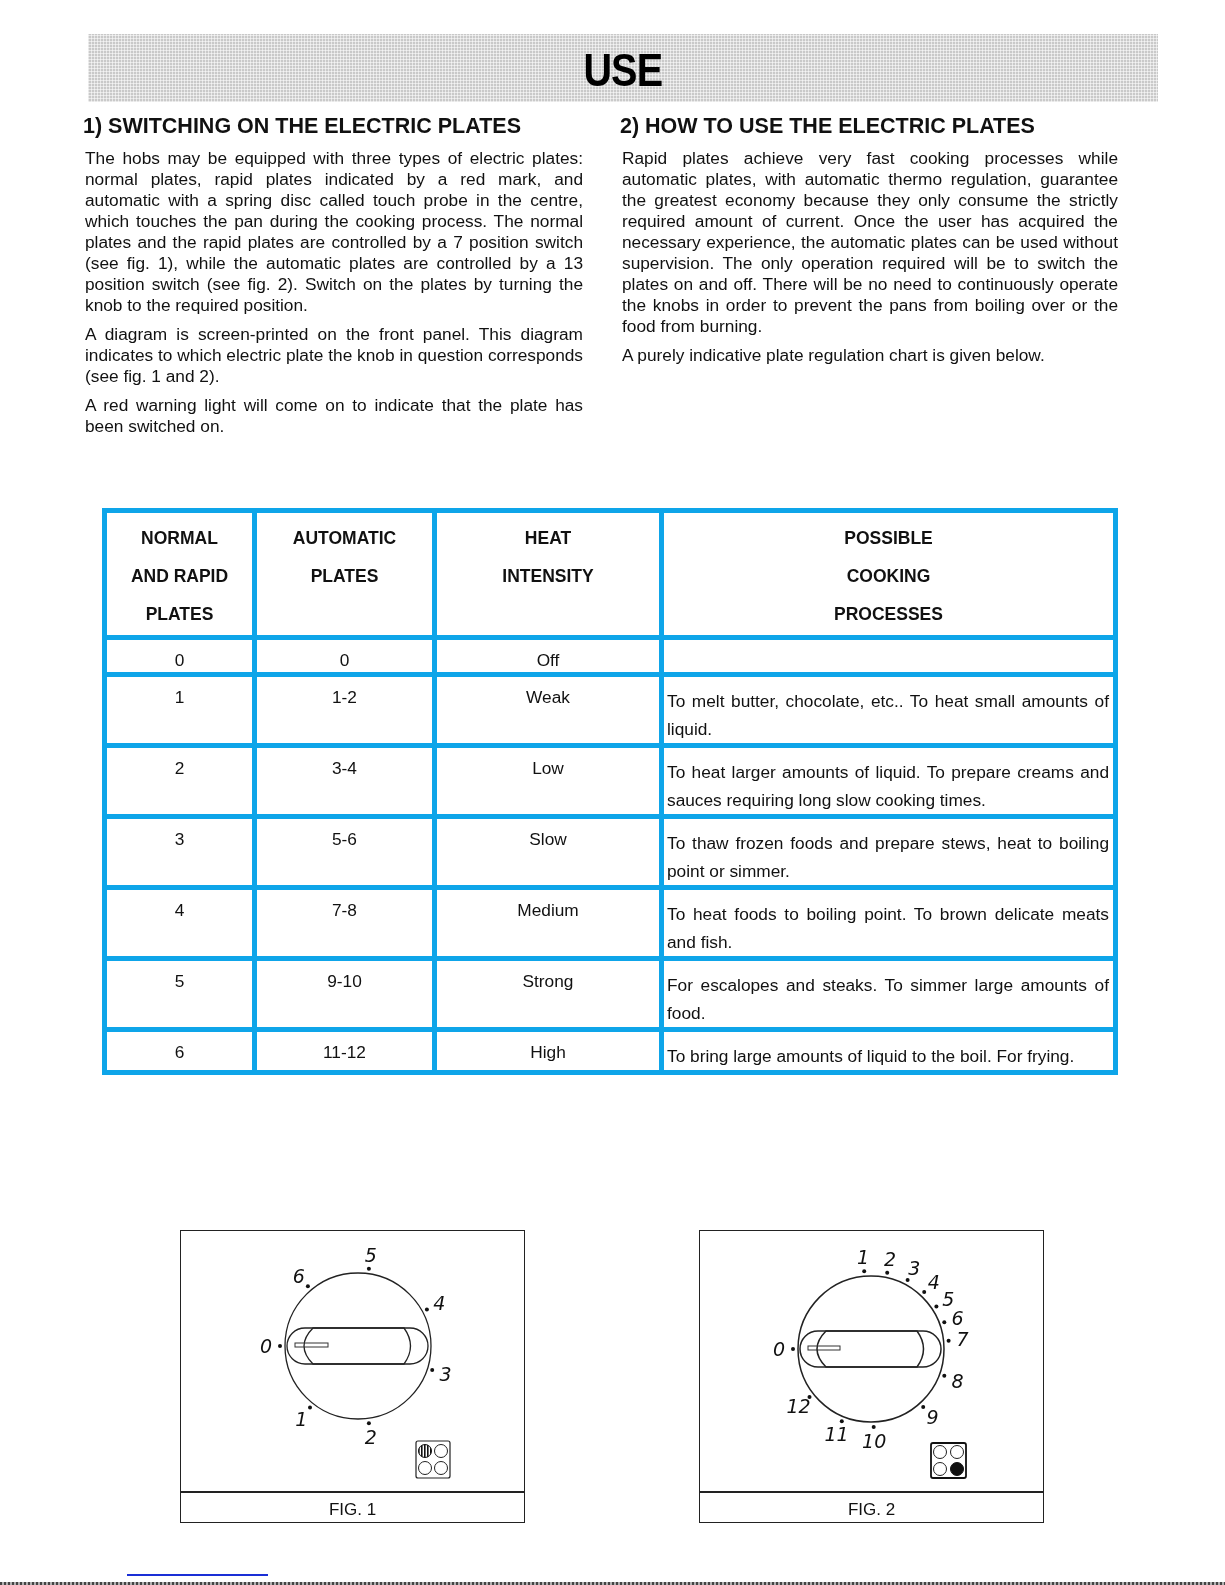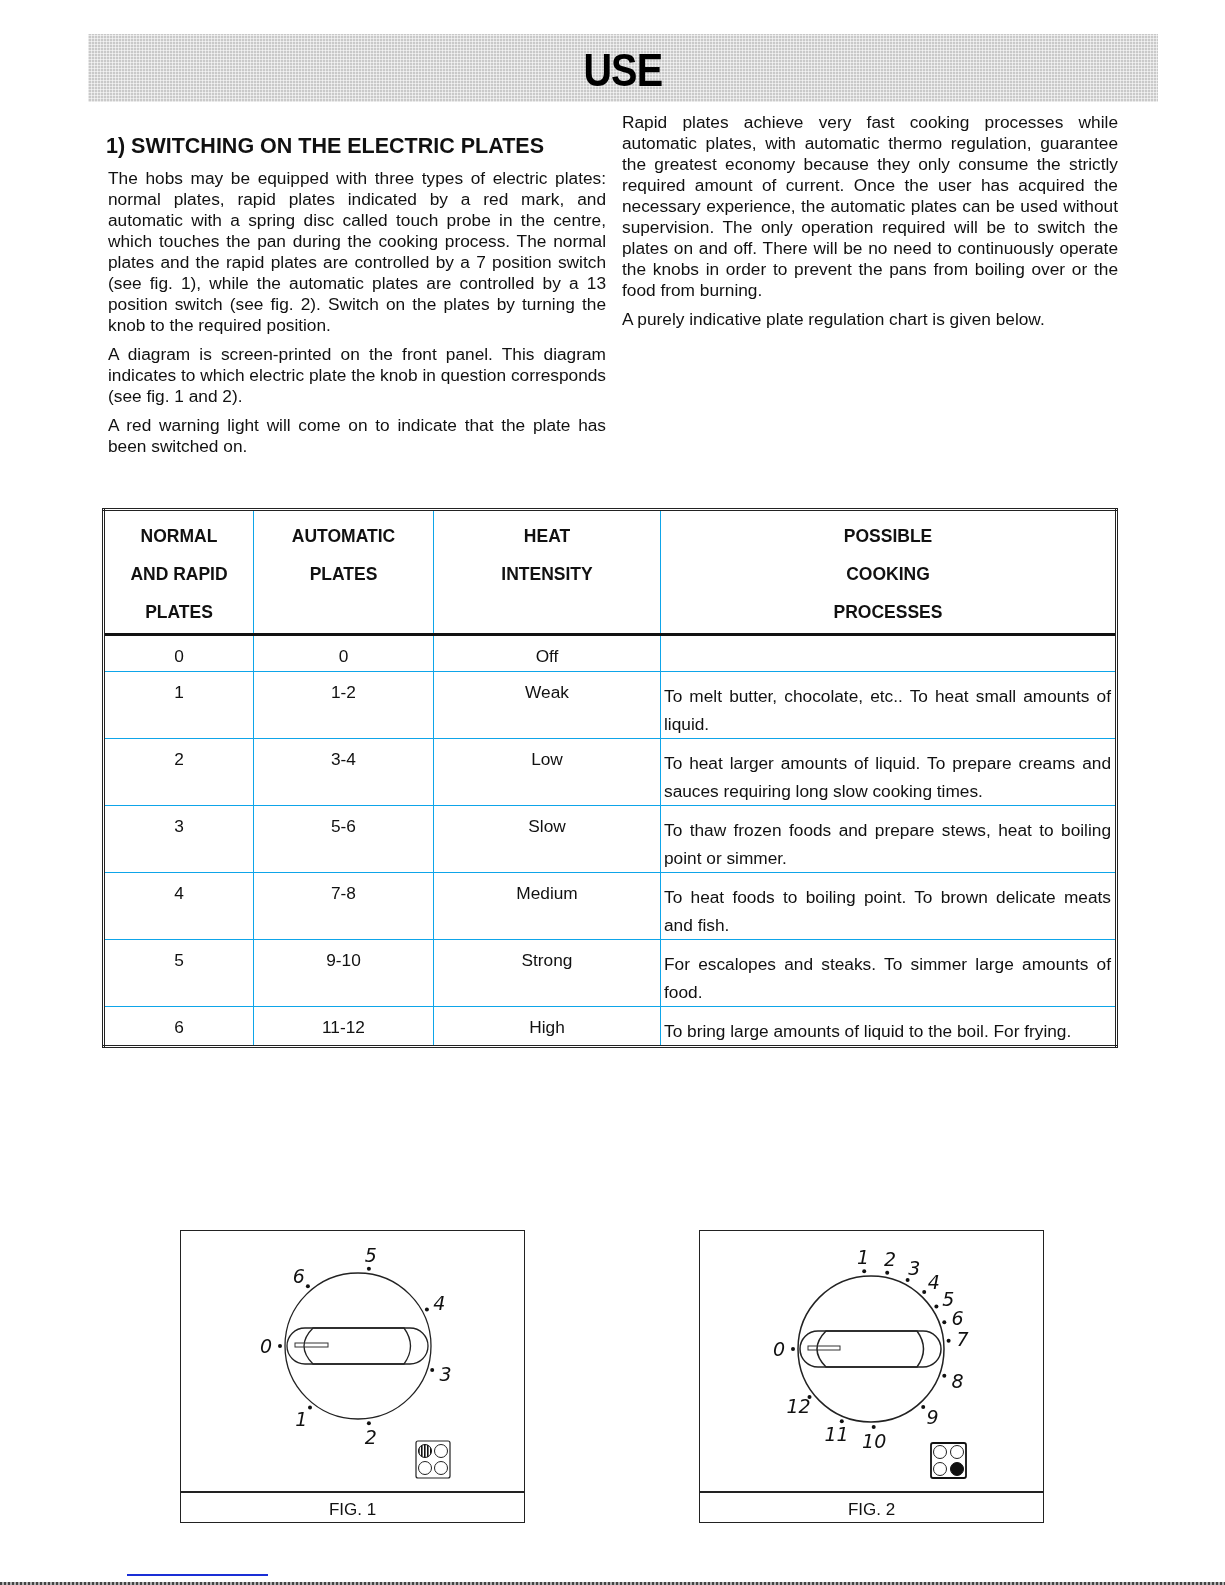--- a/index.html
+++ b/index.html
@@ -14,36 +14,36 @@
         repeating-linear-gradient(0deg, rgba(255,255,255,0.55) 0 1px, transparent 1px 3px),
         repeating-linear-gradient(90deg, rgba(255,255,255,0.55) 0 1px, transparent 1px 3px);
       display: flex; align-items: flex-end; justify-content: center;
     }
     .banner-title {
       font-family: "Liberation Sans", sans-serif; font-weight: bold;
       font-size: 46px; line-height: 52px; letter-spacing: -1px;
       color: #000; transform: scaleX(0.86); margin-bottom: 6px;
     }
     .col { position: absolute; top: 112px; width: 498px; }
-    .col-left { left: 108px; margin-top: 20px; }
+    .col-left { left: 85px; }
     .col-right { left: 622px; width: 496px; }
     .section-heading {
       font-weight: bold; font-size: 21.5px; line-height: 28px; margin: 0 0 8px -2px;
       white-space: nowrap;
     }
     .para {
       font-size: 17.3px; line-height: 21px; margin: 0 0 8px 0;
       text-align: justify; text-align-last: left;
     }
     table.reg {
       position: absolute; left: 102px; top: 508px; width: 1016px;
       border-collapse: collapse; border: 3px double #222;
       font-size: 17.3px;
     }
-    table.reg th, table.reg td { border: 1px solid #0ea5e9; padding: 0; }
+    table.reg th, table.reg td { border: 5px solid #0ea5e9; padding: 0; }
     table.reg th {
       font-weight: bold; font-size: 17.5px; line-height: 38px; vertical-align: top;
       height: 116px; text-align: center; padding-top: 6px;
     }
     table.reg thead tr { border-bottom: 3px solid #111; }
     table.reg td.c { text-align: center; vertical-align: top; padding-top: 10px; }
     table.reg td.d {
       text-align: justify; text-align-last: left; vertical-align: top;
       padding: 10px 4px 0 3px; line-height: 28px;
     }
@@ -78,20 +78,21 @@
 </div>
 
 <div class="col col-left">
   <div class="section-heading">1) SWITCHING ON THE ELECTRIC PLATES</div>
   <p class="para">The hobs may be equipped with three types of electric plates: normal plates, rapid plates indicated by a red mark, and automatic with a spring disc called touch probe in the centre, which touches the pan during the cooking process. The normal plates and the rapid plates are controlled by a 7 position switch (see fig. 1), while the automatic plates are controlled by a 13 position switch (see fig. 2). Switch on the plates by turning the knob to the required position.</p>
   <p class="para">A diagram is screen-printed on the front panel. This diagram indicates to which electric plate the knob in question corresponds (see fig. 1 and 2).</p>
   <p class="para">A red warning light will come on to indicate that the plate has been switched on.</p>
 </div>
 
 <div class="col col-right">
+  <div class="section-heading">2) HOW TO USE THE ELECTRIC PLATES</div>
   <p class="para">Rapid plates achieve very fast cooking processes while automatic plates, with automatic thermo regulation, guarantee the greatest economy because they only consume the strictly required amount of current. Once the user has acquired the necessary experience, the automatic plates can be used without supervision. The only operation required will be to switch the plates on and off. There will be no need to continuously operate the knobs in order to prevent the pans from boiling over or the food from burning.</p>
   <p class="para">A purely indicative plate regulation chart is given below.</p>
 </div>
 
 <table class="reg">
   <colgroup>
     <col style="width:150px">
       <col style="width:180px">
       <col style="width:227px">
       <col>

